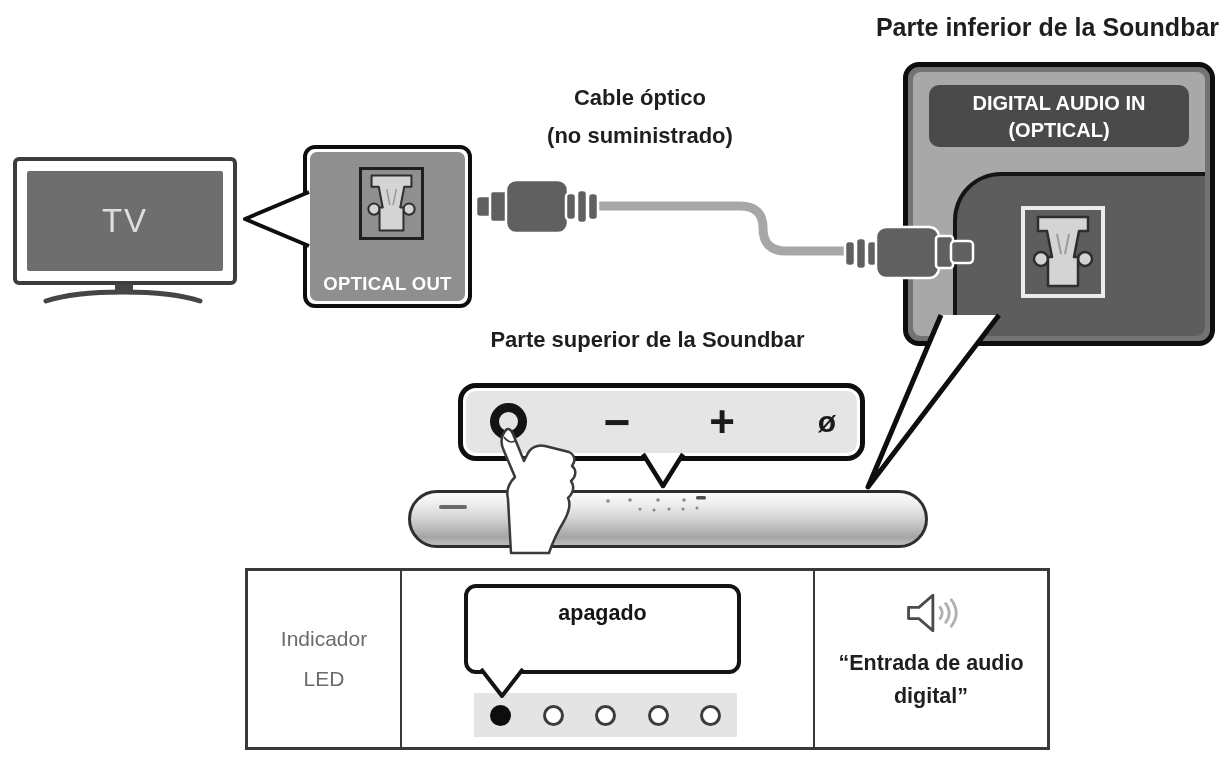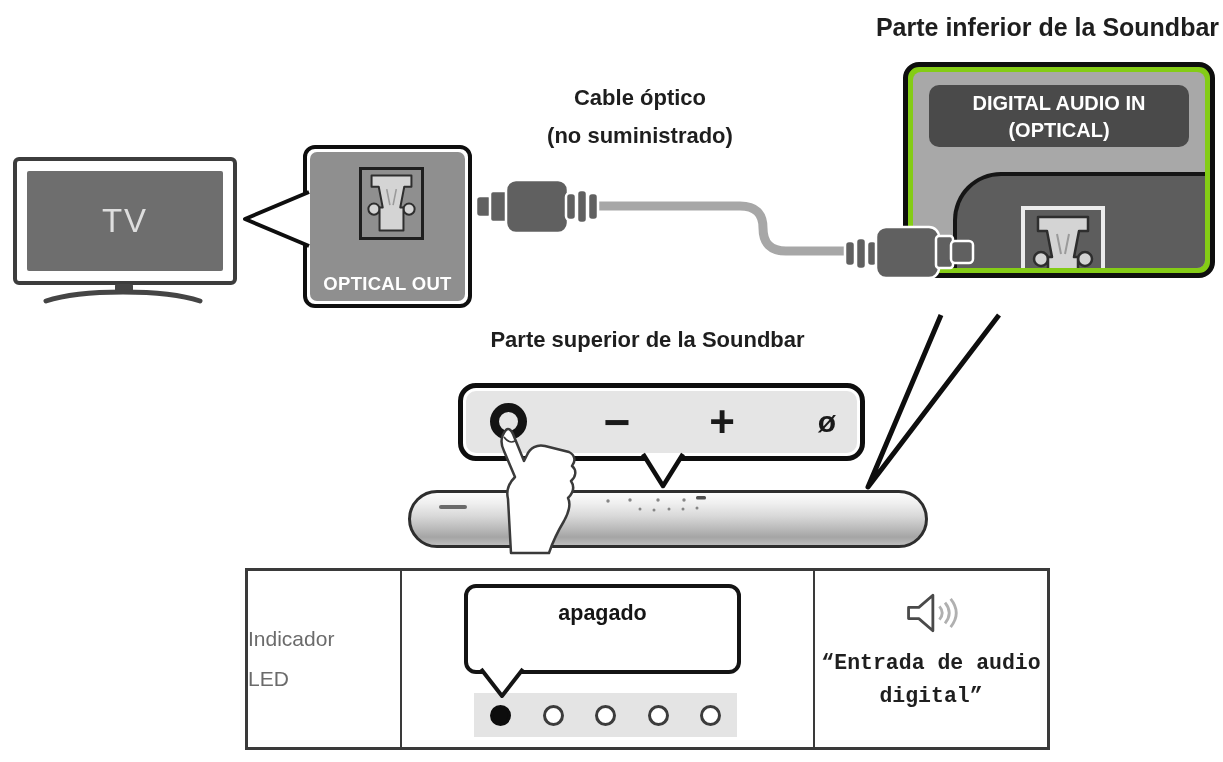--- a/index.html
+++ b/index.html
@@ -15,21 +15,21 @@
   .tv { position:absolute; left:13px; top:157px; width:224px; height:128px; border:4px solid #3d3d3d; border-radius:6px; background:#fff; padding:10px; }
   .tv-screen { height:100%; background:#6e6e6e; color:#dedede; font-size:33px; letter-spacing:2px; display:flex; align-items:center; justify-content:center; border-radius:2px; }
 
   
   .optbox { position:absolute; left:303px; top:145px; width:169px; height:163px; border:4px solid #0e0e0e; border-radius:12px; background:#fff; padding:3px; }
   .optbox-in { height:100%; background:#8f8f8f; border-radius:7px; position:relative;padding-left:40px; }
   .optport { position:absolute; left:49px; top:15px; width:65px; height:73px; border:3px solid #1f1f1f; }
   .optout-label { position:absolute; left:0; right:0; bottom:6px; text-align:center; color:#fff; font-size:18.5px; font-weight:700; letter-spacing:.3px; }
 
   
-  .digbox { position:absolute; left:903px; top:62px; width:312px; height:216px; border:5px solid #0e0e0e; border-radius:16px; background:#84cc16; padding:5px; }
+  .digbox { position:absolute; left:903px; top:62px; width:312px; height:284px; border:5px solid #0e0e0e; border-radius:16px; background:#737373; padding:5px; }
   .digbox-in { height:100%; background:#a8a8a8; border-radius:8px; position:relative; overflow:hidden; }
   .digpill { position:absolute; left:16px; top:13px; width:260px; height:62px; background:#4a4a4a; border-radius:10px; color:#fff; text-align:center; font-weight:700; font-size:20px; line-height:27px; padding-top:5px; }
   .sb-corner { position:absolute; left:40px; top:100px; right:-6px; bottom:-6px; background:#5d5d5d; border-top-left-radius:48px; border-top:4px solid #151515; border-left:4px solid #151515; }
   .digport { position:absolute; left:108px; top:134px; width:84px; height:92px; border:4px solid #ececec; background:#5d5d5d; }
 
   
   .panel { position:absolute; left:458px; top:383px; width:407px; height:78px; border:5px solid #0e0e0e; border-radius:18px; background:#fff; padding:3px; }
   .panel-in { height:100%; background:#e5e5e5; border-radius:10px; position:relative; }
   .btn-o { position:absolute; left:24px; top:12px; width:37px; height:37px; border:9px solid #141414; border-radius:50%; }
   .btn-sym { position:absolute; top:0; height:100%; display:flex; align-items:center; justify-content:center; font-weight:700; color:#1a1a1a; }
@@ -38,24 +38,24 @@
   .btn-mute  { left:338px; width:46px; font-size:30px; }
 
   
   .soundbar { position:absolute; left:408px; top:490px; width:520px; height:58px; border:3px solid #2e2e2e; border-radius:30px;
     background:linear-gradient(180deg,#fbfbfb 0%,#efefef 20%,#d8d8d8 45%,#a5a5a5 85%,#bdbdbd 100%); }
   .sb-dash { position:absolute; left:28px; top:12px; width:28px; height:4px; background:#6a6a6a; border-radius:2px; }
 
   
   .tbl { position:absolute; left:245px; top:568px; width:805px; height:182px; border:3px solid #3a3a3a; background:#fff; }
   .cell { position:absolute; top:0; height:100%; }
-  .c1 { left:0; width:152px; display:flex; flex-direction:column; justify-content:center; gap:16px; color:#6b6b6b; font-size:21px; }
+  .c1 { left:0; width:152px; display:flex; flex-direction:column; align-items:center; justify-content:center; gap:16px; color:#6b6b6b; font-size:21px; }
   .c2 { left:152px; width:413px; border-left:2.5px solid #3a3a3a; }
   .c3 { left:565px; width:234px; border-left:2.5px solid #3a3a3a; display:flex; flex-direction:column; align-items:center; padding-top:20px; font-size:21.5px; font-weight:700; color:#1f1f1f; }
-  .c3 .voice-line { line-height:33px;font-family:Liberation Mono, monospace; }
+  .c3 .voice-line { line-height:33px; }
   .bubble { position:absolute; left:62px; top:13px; width:277px; height:90px; border:4px solid #141414; border-radius:12px; background:#fff; text-align:center; font-size:21.5px; font-weight:700; line-height:31px; padding-top:10px; color:#151515; }
   .strip { position:absolute; left:72px; top:122px; width:263px; height:44px; background:#e4e4e4; display:flex; align-items:center; justify-content:space-between; padding:0 16px; }
   .led { width:21px; height:21px; border-radius:50%; border:3.5px solid #3c3c3c; background:#fff; }
   .led.on { background:#0d0d0d; border-color:#0d0d0d; }
   .spk { margin-bottom:12px; }
 
   .overlay { position:absolute; left:0; top:0; width:1223px; height:762px; pointer-events:none; }
 </style>
 </head>
 <body>

